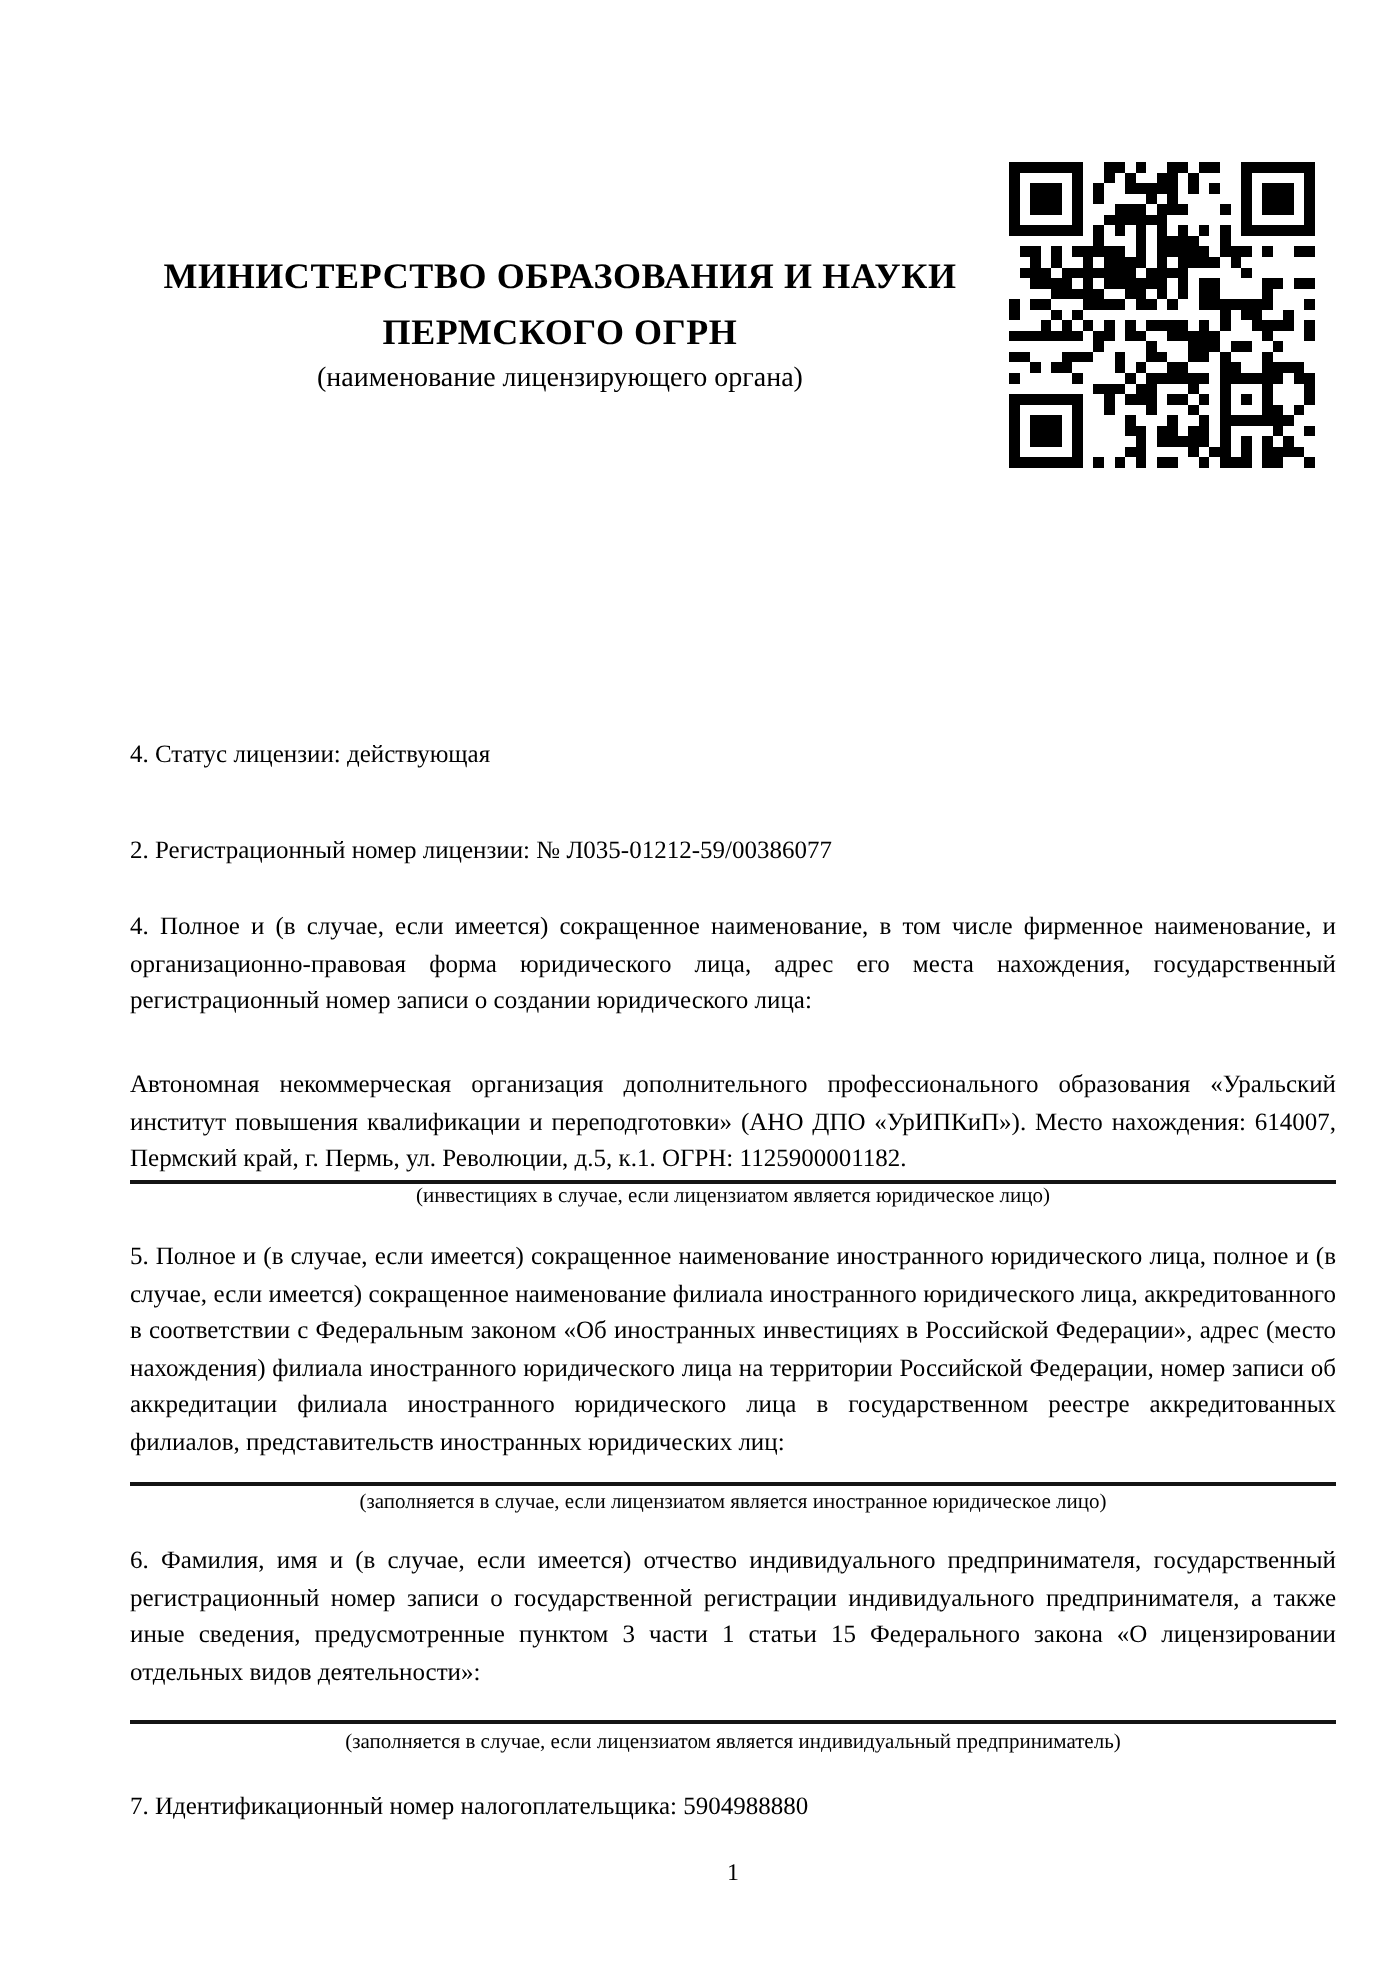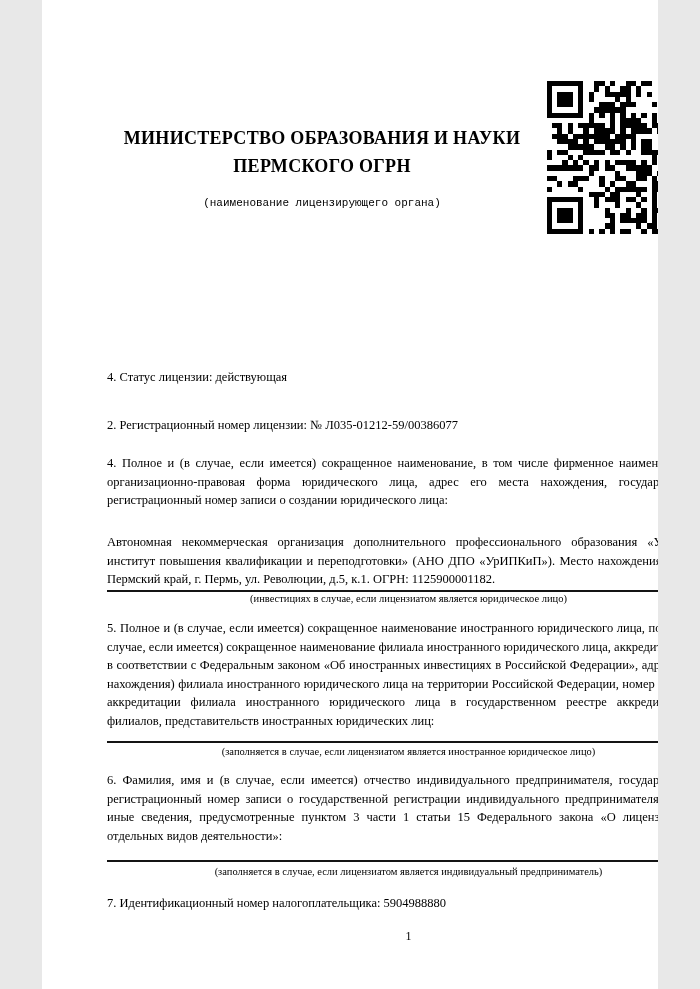--- a/index.html
+++ b/index.html
@@ -1,18 +1,18 @@
 <!DOCTYPE html>
 <html lang="ru"><head>
 <meta charset="utf-8">
 <style>
   html, body { margin: 0; padding: 0; background: #e8e8e8; }
   .page {
     position: relative;
-    width: 616px;
+    width: 700px;
     height: 989px;
     margin: 0 auto;
     background: #ffffff;
     color: #000000;
     font-family: "Liberation Serif", "DejaVu Serif", serif;
     overflow: hidden;
   }
   .ministry-block {
     position: absolute;
     left: 65px;
@@ -21,24 +21,23 @@
     text-align: center;
   }
   .ministry-line {
     font-size: 18px;
     font-weight: bold;
     line-height: 28px;
     letter-spacing: 0.3px;
     white-space: nowrap;
   }
   .ministry-caption {
-    font-size: 11px;
+    font-size: 14px;
     line-height: 15px;
-    margin-top: 16px;
-    font-family: Liberation Mono, monospace;
+    margin-top: 2px;
   }
   .qr {
     position: absolute;
     left: 503px;
     top: 81px;
     width: 156px;
     height: 153px;
   }
   .doc-title {
     position: absolute;

